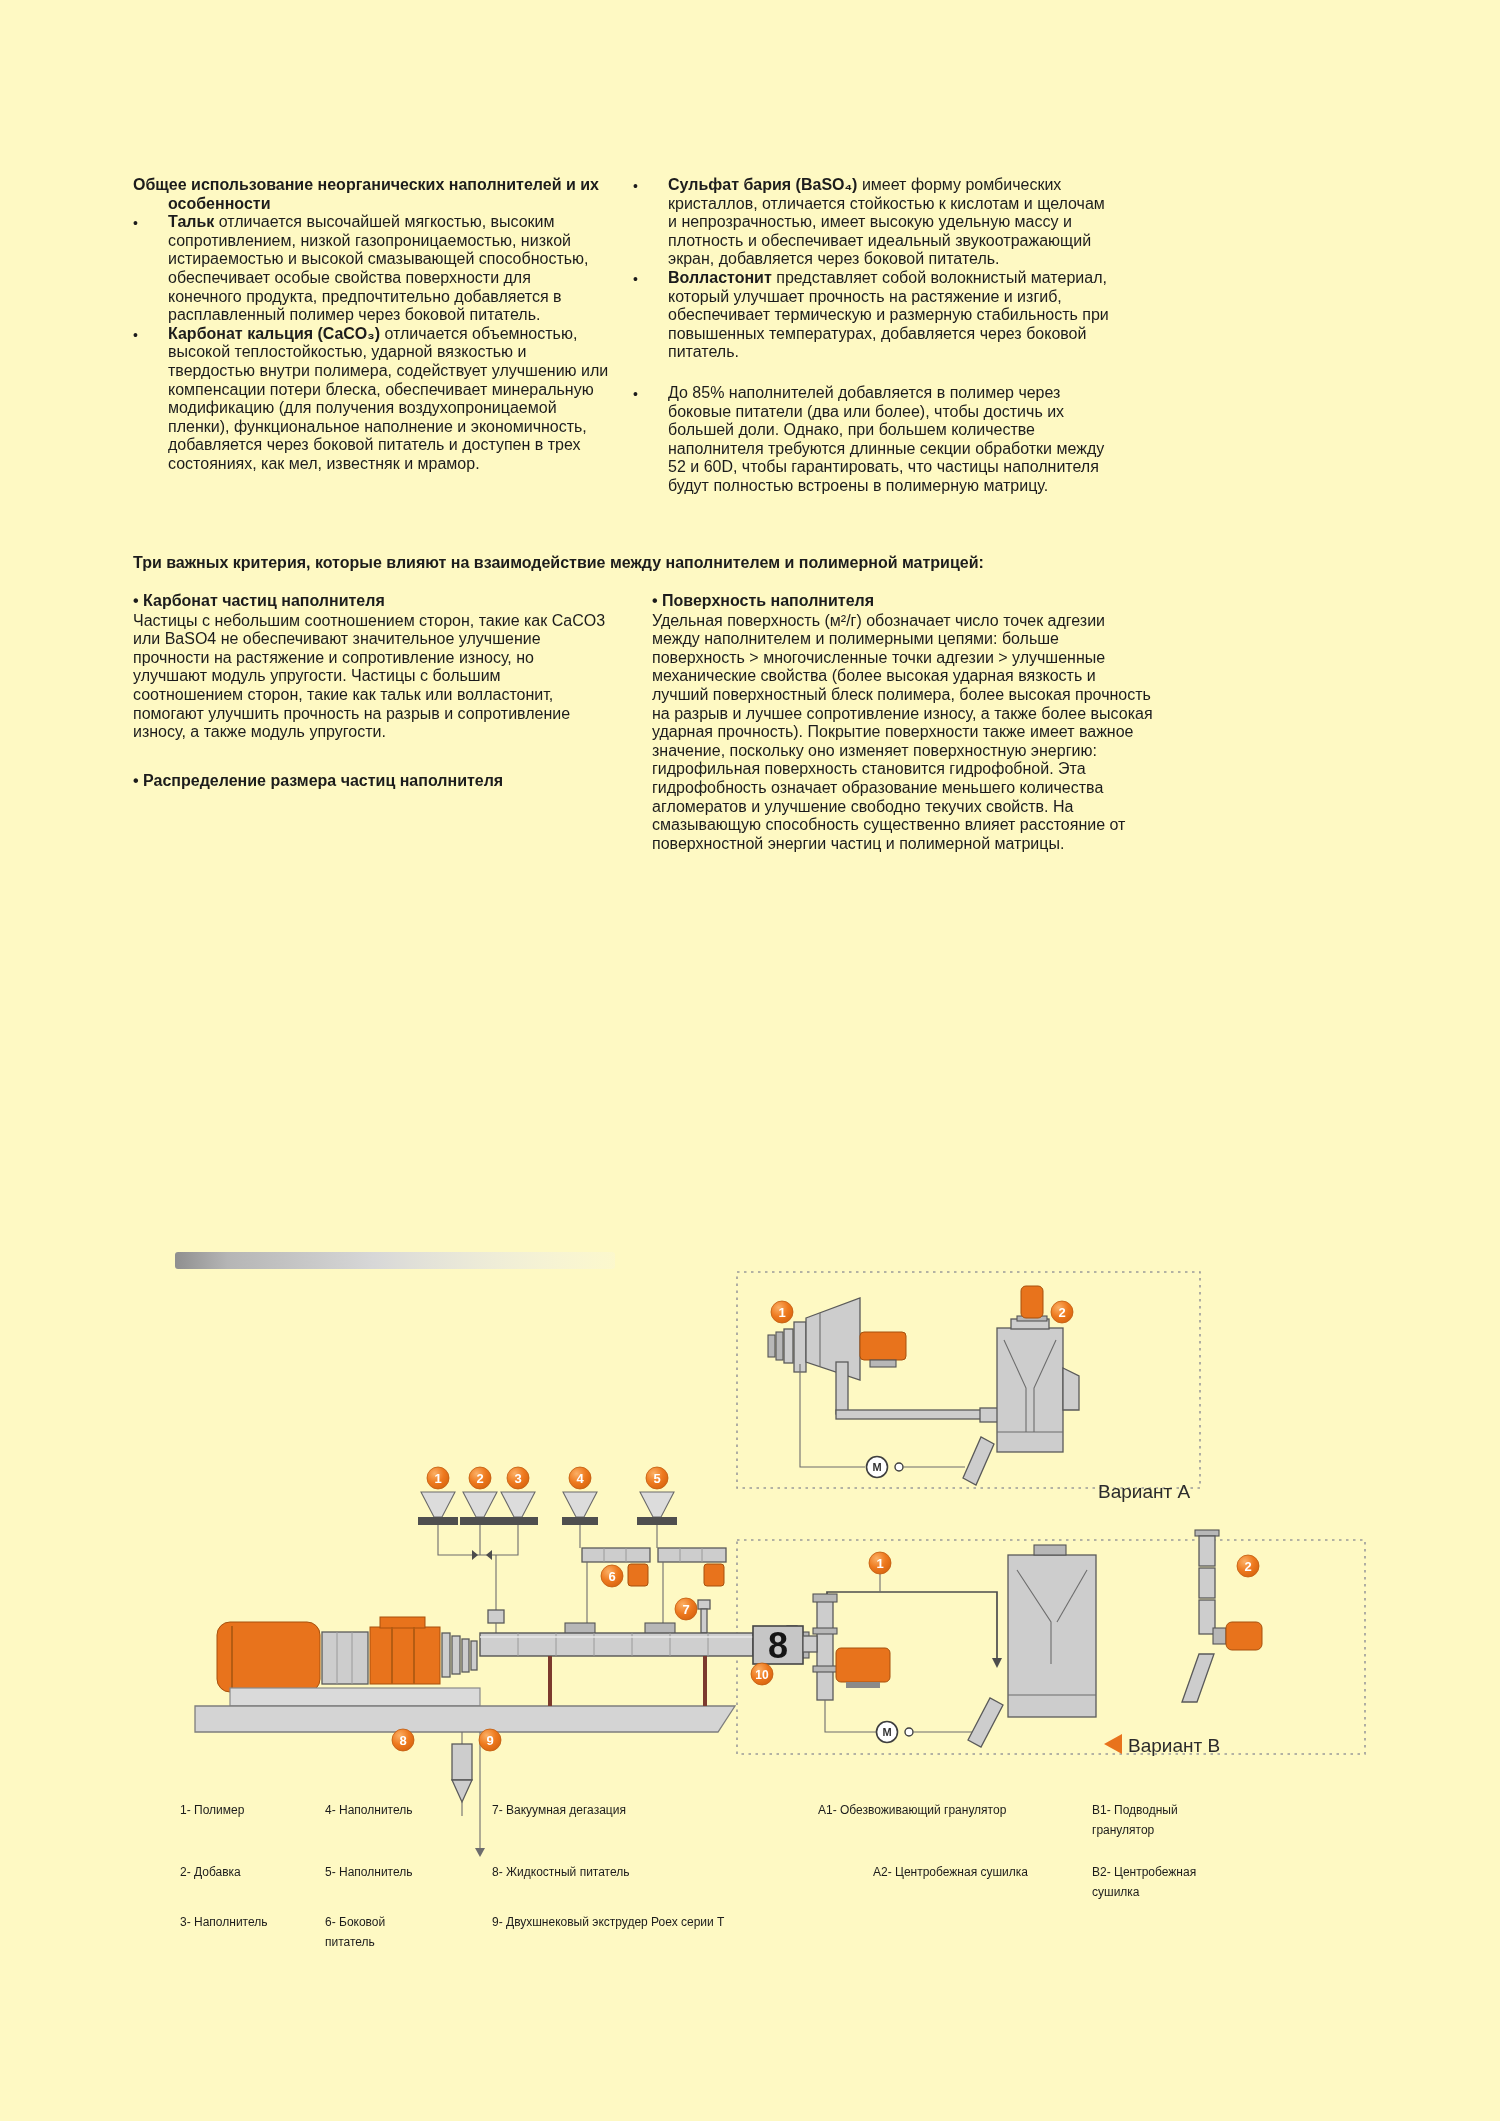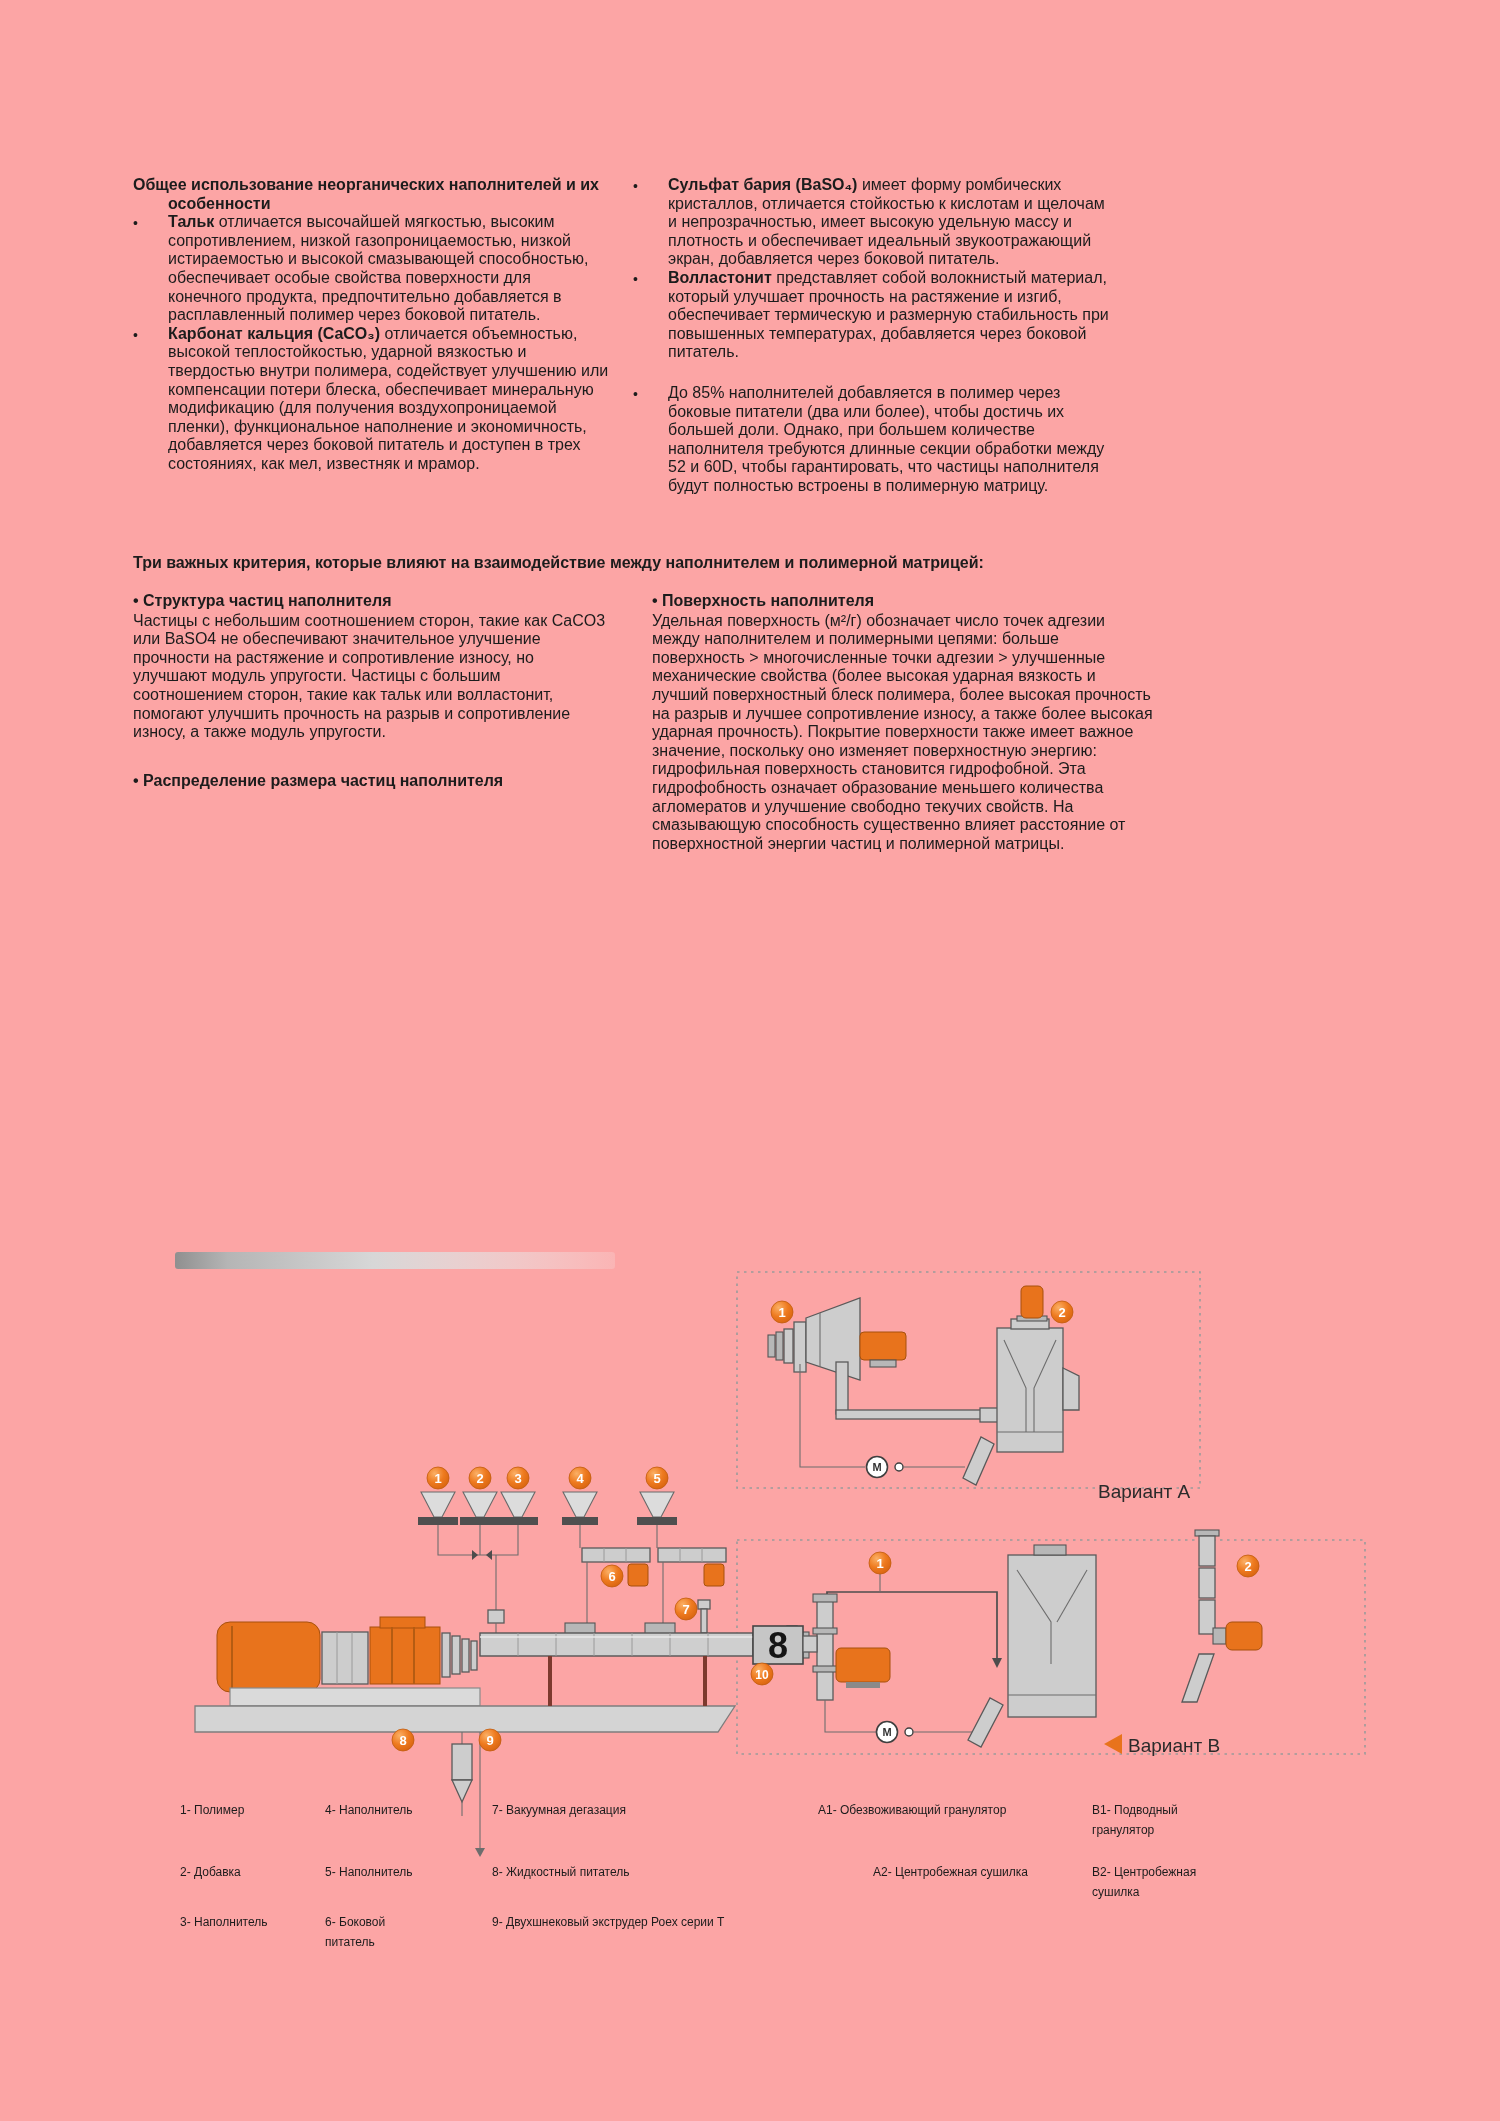--- a/index.html
+++ b/index.html
@@ -1,17 +1,17 @@
 <!DOCTYPE html>
 <html style="--accent: #e8731c;"><head>
 <meta charset="utf-8">
 <style>
   :root{ --accent:#e8731c; }
   html,body{margin:0;padding:0;background:#ffffff;}
-  .page{position:relative;width:1500px;height:2121px;background:#fca5a5;overflow:hidden;
+  .page{position:relative;width:1500px;height:2121px;background:#fef9c3;overflow:hidden;
         font-family:"Liberation Sans","DejaVu Sans",sans-serif;color:#1c1c1c;}
   .abs{position:absolute;}
   .txt{font-size:16px;line-height:18.6px;}
   .b{font-weight:bold;}
   .hang{padding-left:35px;text-indent:-35px;}
   .bullet-row{display:flex;}
   .bullet-glyph{flex:0 0 35px;font-size:14px;padding-top:1px;}
   .bullet-text{flex:1 1 auto;}
   .gap-top{margin-top:22px;}
   .crit-title{font-weight:bold;}
@@ -67,21 +67,21 @@
     </div>
     <div class="bullet-row txt gap-top">
       <span class="bullet-glyph">•</span>
       <div class="bullet-text"><span>До 85% наполнителей добавляется в полимер через боковые питатели (два или более), чтобы достичь их большей доли. Однако, при большем количестве наполнителя требуются длинные секции обработки между 52 и 60D, чтобы гарантировать, что частицы наполнителя будут полностью встроены в полимерную матрицу.</span></div>
     </div>
   </div>
 
   <div class="abs txt b" style="left:133px;top:554px;width:1090px;">Три важных критерия, которые влияют на взаимодействие между наполнителем и полимерной матрицей:</div>
 
   <div class="abs" style="left:133px;top:592px;width:473px;">
-    <div class="txt crit-title">• Структура частиц наполнителя</div>
+    <div class="txt crit-title">• Карбонат частиц наполнителя</div>
     <div class="txt crit-body">Частицы с небольшим соотношением сторон, такие как CaCO3 или BaSO4 не обеспечивают значительное улучшение прочности на растяжение и сопротивление износу, но улучшают модуль упругости. Частицы с большим соотношением сторон, такие как тальк или волластонит, помогают улучшить прочность на разрыв и сопротивление износу, а также модуль упругости.</div>
     <div class="txt crit-title" style="margin-top:30px;">• Распределение размера частиц наполнителя</div>
   </div>
 
   <div class="abs" style="left:652px;top:592px;width:503px;">
     <div class="txt crit-title">• Поверхность наполнителя</div>
     <div class="txt crit-body">Удельная поверхность (м²/г) обозначает число точек адгезии между наполнителем и полимерными цепями: больше поверхность &gt; многочисленные точки адгезии &gt; улучшенные механические свойства (более высокая ударная вязкость и лучший поверхностный блеск полимера, более высокая прочность на разрыв и лучшее сопротивление износу, а также более высокая ударная прочность). Покрытие поверхности также имеет важное значение, поскольку оно изменяет поверхностную энергию: гидрофильная поверхность становится гидрофобной. Эта гидрофобность означает образование меньшего количества агломератов и улучшение свободно текучих свойств. На смазывающую способность существенно влияет расстояние от поверхностной энергии частиц и полимерной матрицы.</div>
   </div>
 
   <svg class="abs" style="left:120px;top:1240px;" width="1270" height="650" viewBox="0 0 1270 650">

